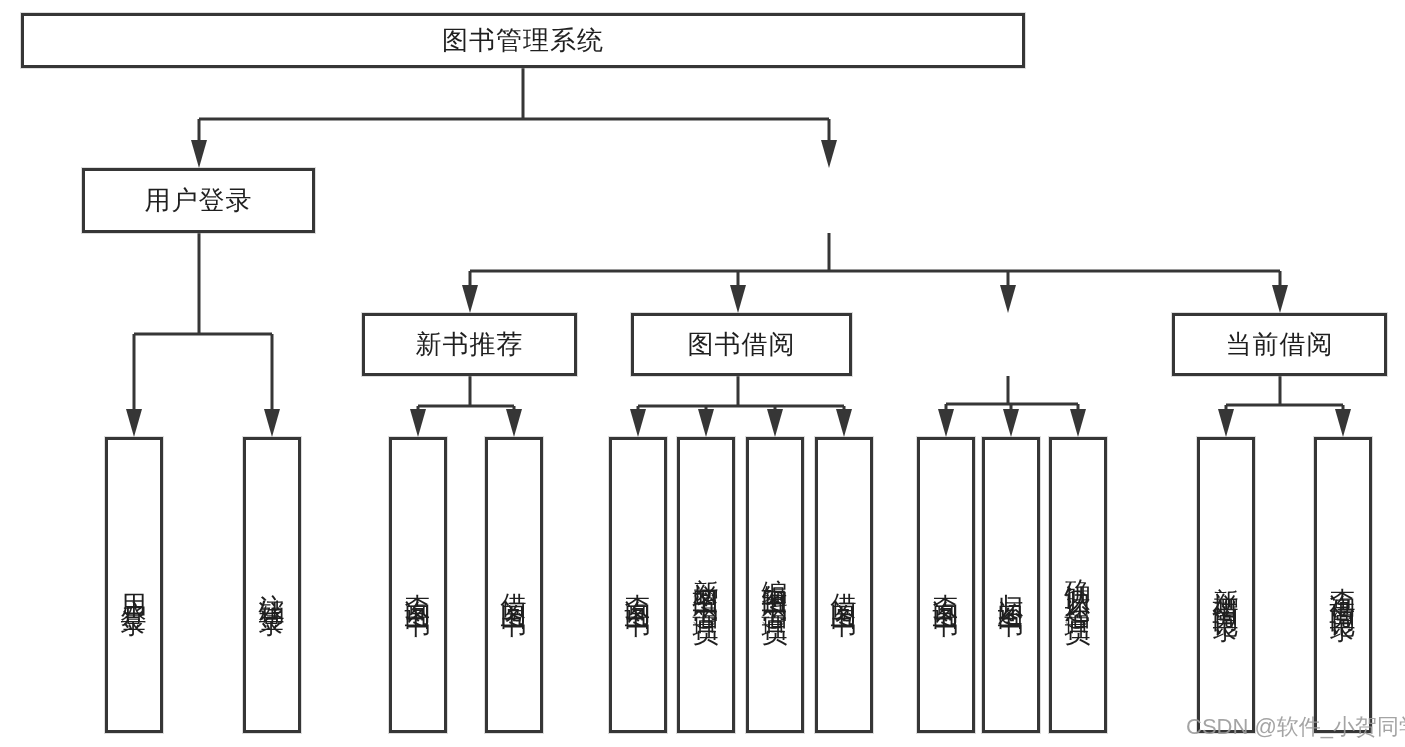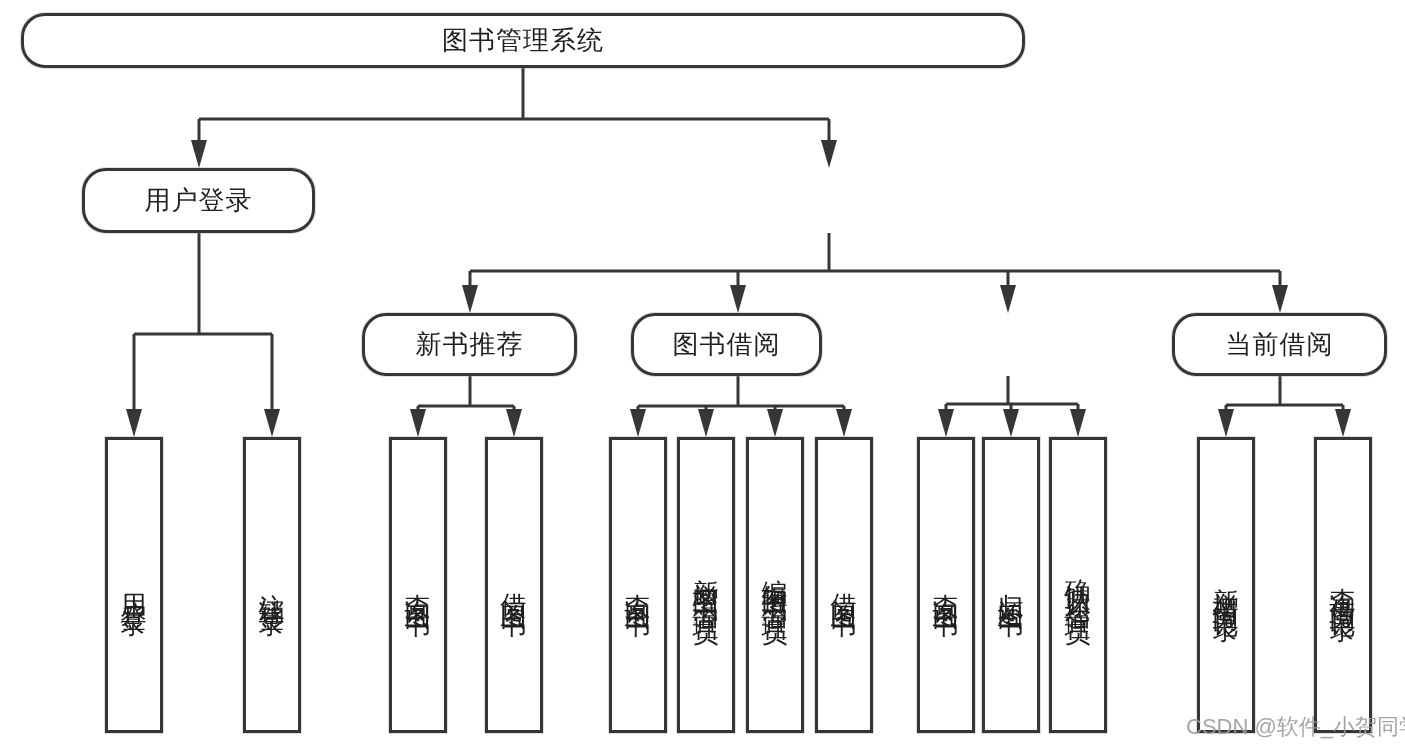--- a/index.html
+++ b/index.html
@@ -31,21 +31,20 @@
     display: flex;
     align-items: center;
     justify-content: center;
     color: #1f1f1f;
     box-shadow: 0 0 0 1px rgba(160,160,160,0.35);
     z-index: 2;
   }
   .node.h { 
     font-size: 26px;
     letter-spacing: 1px;
-    border-radius: 24px;
   }
   .node.leaf { 
     font-size: 26px;
   }
   .node.leaf .vtext {
     writing-mode: vertical-rl;
     text-orientation: mixed;
     letter-spacing: 6px;
     line-height: 1.0;
     white-space: nowrap;
@@ -104,21 +103,21 @@
     <span>图书管理系统</span>
   </div>
 
   <div class="node h" style="left:82px; top:168px; width:233px; height:65px;">
     <span>用户登录</span>
   </div>
 
   <div class="node h" style="left:362px; top:313px; width:215px; height:63px;justify-content:center;">
     <span>新书推荐</span>
   </div>
-  <div class="node h" style="left:631px; top:313px; width:191px; height:63px;justify-content:center;">
+  <div class="node h" style="left:631px; top:313px; width:221px; height:63px;justify-content:center;">
     <span>图书借阅</span>
   </div>
   <div class="node h" style="left:1172px; top:313px; width:215px; height:63px;">
     <span>当前借阅</span>
   </div>
 
   <div class="node leaf" style="left:105px; top:437px; width:58px; height:296px;">
     <span class="vtext">用户登录</span>
   </div>
   <div class="node leaf" style="left:243px; top:437px; width:58px; height:296px;">

